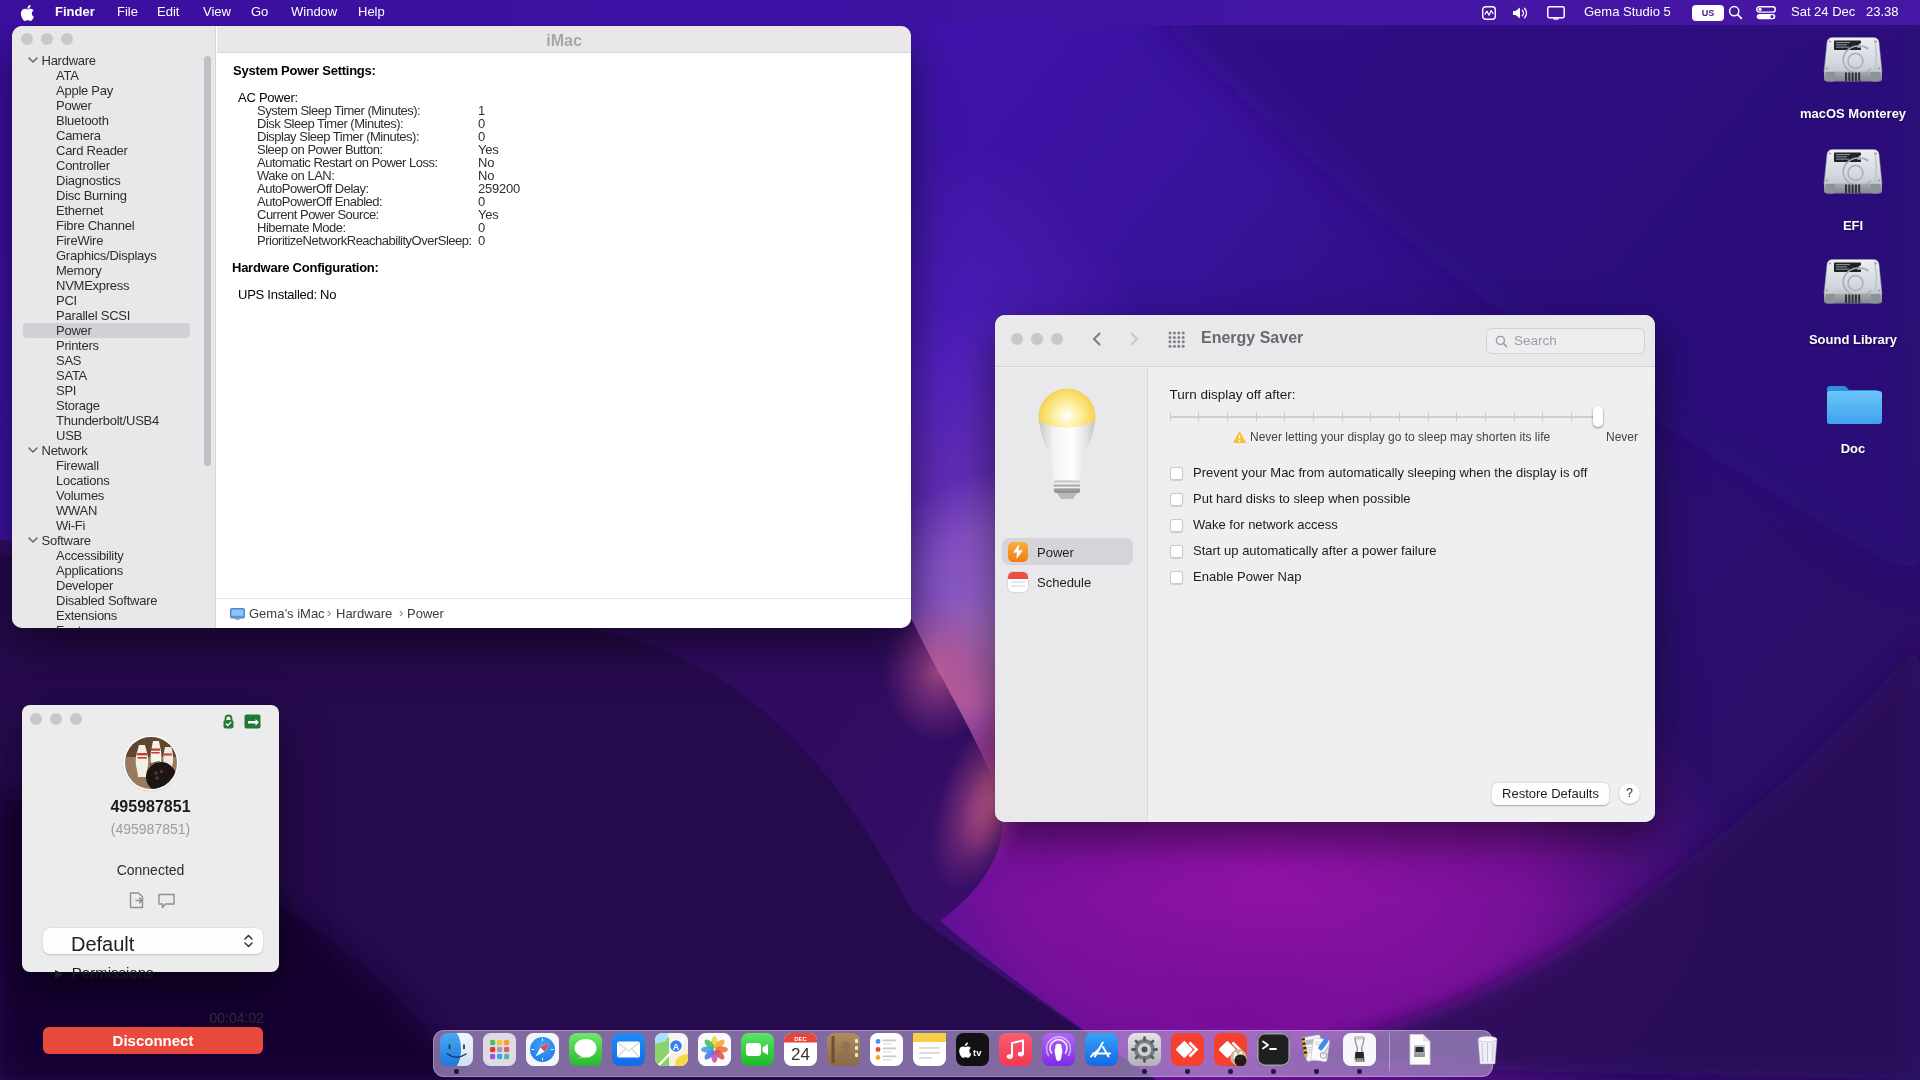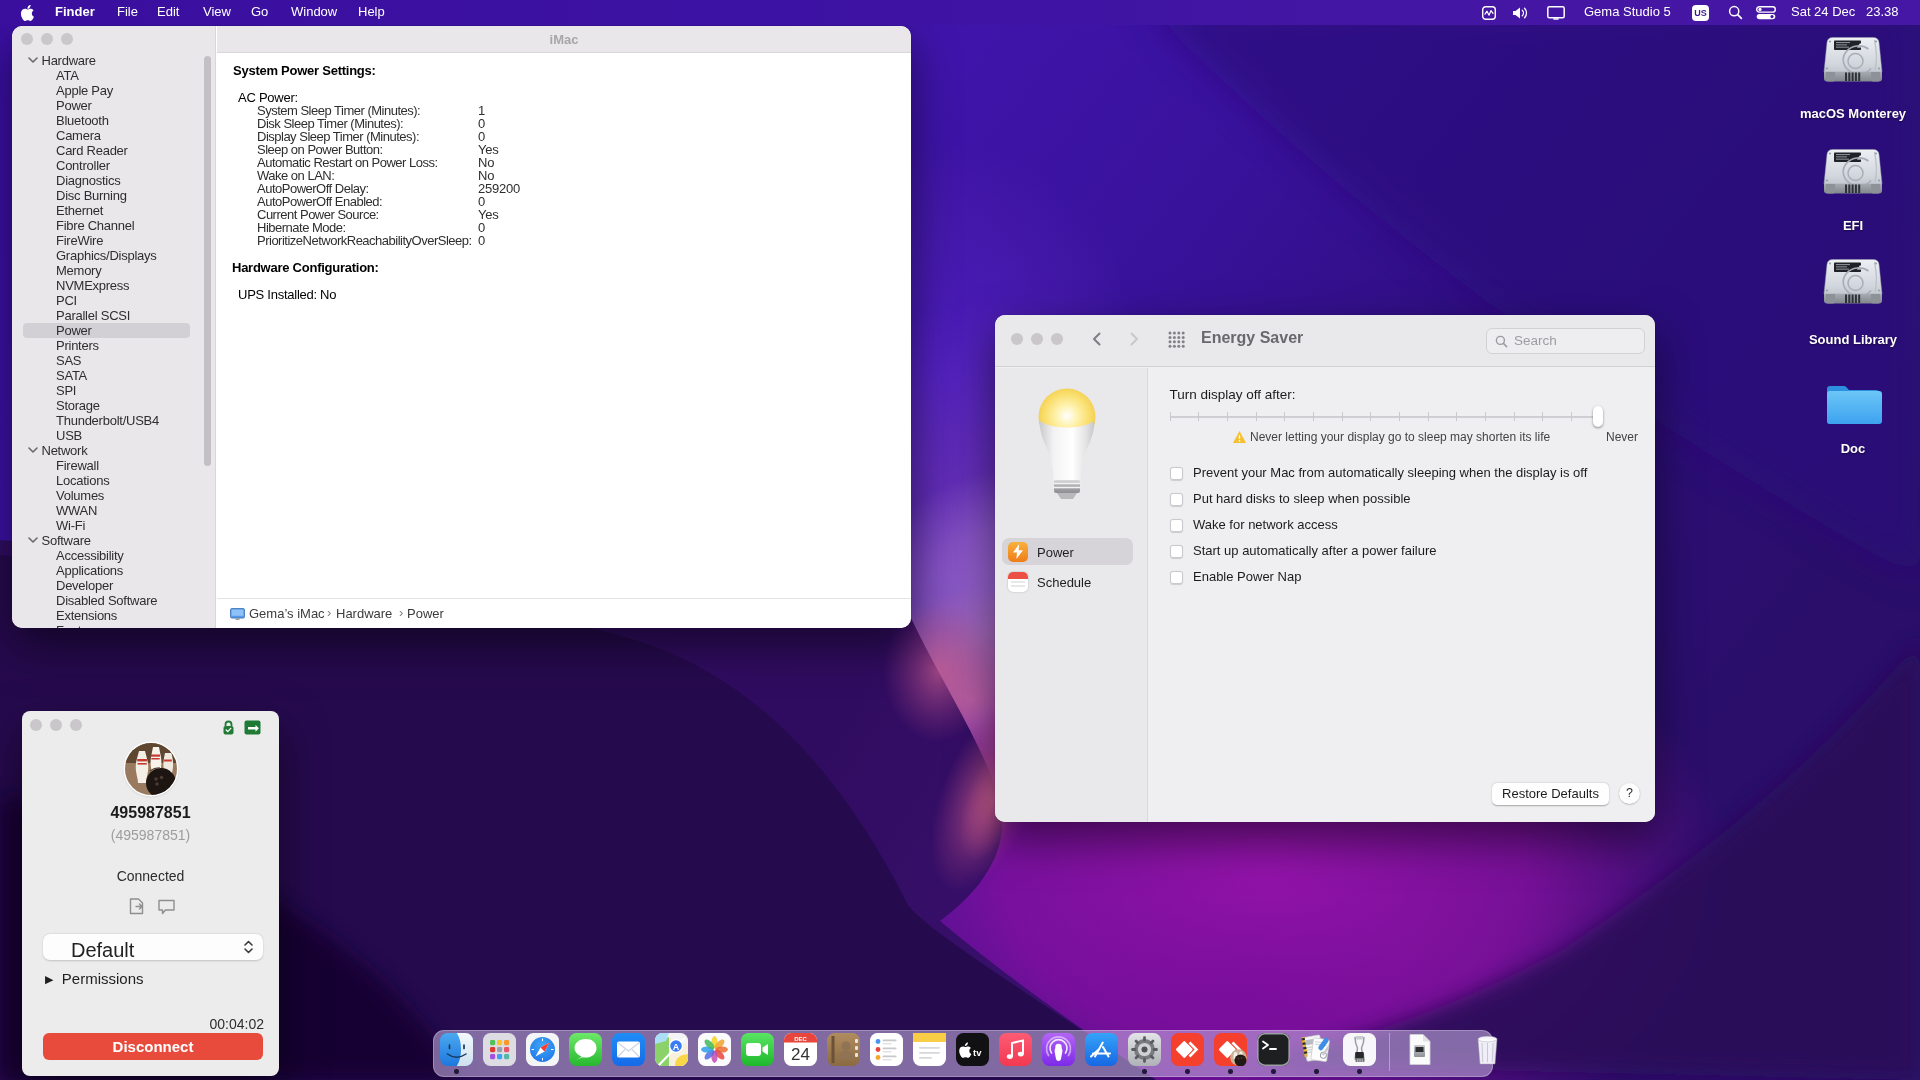--- a/index.html
+++ b/index.html
@@ -21,21 +21,21 @@
   #si-title { position:absolute; left:205px; top:0; width:694px; height:27px; background:#e9e7e9; border-radius:0 10px 0 0; border-bottom:1px solid #d9d7da;}
   #si-content { position:absolute; left:205px; top:27px; width:694px; height:545px; background:#fff; font-size:13px; color:#000; }
   #si-bottom { position:absolute; left:205px; top:572px; width:694px; height:30px; background:#fff; border-top:1px solid #e3e2e4; border-radius:0 0 10px 0; }
   .si-row { position:absolute; height:15px; font-size:13px; letter-spacing:-0.25px; color:#2e2e30; white-space:nowrap; z-index:1; }
   
   #es { left:995px; top:315px; width:660px; height:507px; background:#efeef0; z-index:20; }
   #es-title { position:absolute; left:0; top:0; width:660px; height:52px; background:#e9e8ea; border-radius:10px 10px 0 0; border-bottom:1px solid #d2d1d4; }
   #es-side { position:absolute; left:0; top:53px; width:153px; height:454px; background:#e9e8eb; border-right:1px solid #d9d8db; border-radius:0 0 0 10px; }
   #es-main { position:absolute; left:154px; top:53px; width:506px; height:454px; background:#efeef0; border-radius:0 0 10px 0; }
   
-  #ad { left:22px; top:705px; width:257px; height:365px; background:#ececec; z-index:20; border-radius:8px;margin-top:6px; }
+  #ad { left:22px; top:705px; width:257px; height:267px; background:#ececec; z-index:20; border-radius:8px; }
   
   #dock {
     position:absolute; left:433px; top:1030px; width:1060px; height:47px;
     background:rgba(190,168,218,.6); border:1px solid rgba(255,255,255,.25);
     border-radius:11px; display:flex; align-items:flex-start; padding:2px 6px 0 6px; gap:10px; z-index:30;
   }
   .dk { width:33px; height:33px; flex:0 0 33px; position:relative; border-radius:7px; }
   .dot { position:absolute; width:4.5px; height:4.5px; border-radius:50%; background:#20183a; top:1069px; z-index:31; }
   
   .dicon { position:absolute; width:120px; text-align:center; color:#fff; font-size:13px; font-weight:bold; z-index:5; text-shadow:0 1px 2px rgba(0,0,0,.45); }
@@ -135,21 +135,21 @@
     </svg>
   <svg class="abs" style="left:1512px;top:6px" width="18" height="14" viewBox="0 0 18 14">
       <path fill="#fff" d="M1 5h2.5L8 1.4v11.2L3.5 9H1z"></path>
       <path d="M10.3 4.2a4 4 0 0 1 0 5.6M12.6 2.2a7 7 0 0 1 0 9.6" fill="none" stroke="#fff" stroke-width="1.3" stroke-linecap="round"></path>
     </svg>
   <svg class="abs" style="left:1547px;top:6px" width="18" height="14" viewBox="0 0 18 14">
       <rect x="0.8" y="0.8" width="16.4" height="11" rx="1.6" fill="none" stroke="#fff" stroke-width="1.5"></rect>
       <rect x="6.2" y="12.2" width="5.6" height="1.6" rx="0.8" fill="#fff"></rect>
     </svg>
   <span class="abs" style="left:1584px;top:4px;font-weight:500">Gema Studio 5</span>
-  <div class="abs" style="left:1692px;top:4.5px;width:17px;height:16px;border-radius:4px;background:#fff;color:#3c1a8e;font-size:9px;font-weight:bold;text-align:center;line-height:16px;">US</div>
+  <div class="abs" style="left:1692px;top:4.5px;width:32px;height:16px;border-radius:4px;background:#fff;color:#3c1a8e;font-size:9px;font-weight:bold;text-align:center;line-height:16px;">US</div>
   <svg class="abs" style="left:1728px;top:5px" width="15" height="15" viewBox="0 0 15 15">
       <circle cx="6.2" cy="6.2" r="4.6" fill="none" stroke="#fff" stroke-width="1.5"></circle>
       <line x1="9.7" y1="9.7" x2="13.4" y2="13.4" stroke="#fff" stroke-width="1.7" stroke-linecap="round"></line>
     </svg>
   <svg class="abs" style="left:1756px;top:5.5px" width="20" height="14" viewBox="0 0 20 14">
       <rect x="0.7" y="0.7" width="18.6" height="5.4" rx="2.7" fill="none" stroke="#fff" stroke-width="1.4"></rect>
       <circle cx="4" cy="3.4" r="1.6" fill="#fff"></circle>
       <rect x="0.7" y="7.9" width="18.6" height="5.4" rx="2.7" fill="#fff"></rect>
       <circle cx="16" cy="10.6" r="1.6" fill="#4a1aa0"></circle>
     </svg>
@@ -358,21 +358,21 @@
         <div class="si-row" style="left:44px;top:551.5px">Developer</div>
         <div class="si-row" style="left:44px;top:566.5px">Disabled Software</div>
         <div class="si-row" style="left:44px;top:581.5px">Extensions</div>
         <div class="si-row" style="left:44px;top:596.5px">Fonts</div>
       </div>
     <div style="position:absolute;left:11px;top:296.5px;width:167px;height:15px;border-radius:4px;background:#d2d0d4"></div>
 
     <div style="position:absolute;left:192px;top:30px;width:7px;height:410px;border-radius:3.5px;background:#c2c0c4"></div>
   </div>
   <div id="si-title">
-      <span style="position:absolute;left:50%;transform:translateX(-50%);top:6px;font-size:13px;font-weight:bold;color:#a8a6a9">iMac</span>
+      <span style="position:absolute;left:50%;transform:translateX(-50%);top:6px;font-size:16px;font-weight:bold;color:#a8a6a9">iMac</span>
     </div>
   <div id="si-content">
     <div class="si-row" style="left:16px;top:10px;font-weight:bold;color:#000">System Power Settings:</div>
     <div class="si-row" style="left:21px;top:36.5px;color:#000">AC Power:</div>
     <div id="si-labels">
         <div class="si-row lab" style="left:40px;top:49.5px;height:13px">System Sleep Timer (Minutes):</div>
         <div class="si-row lab" style="left:40px;top:62.5px;height:13px">Disk Sleep Timer (Minutes):</div>
         <div class="si-row lab" style="left:40px;top:75.5px;height:13px">Display Sleep Timer (Minutes):</div>
         <div class="si-row lab" style="left:40px;top:88.5px;height:13px">Sleep on Power Button:</div>
         <div class="si-row lab" style="left:40px;top:101.5px;height:13px">Automatic Restart on Power Loss:</div>
@@ -590,21 +590,21 @@
   <svg style="position:absolute;left:136px;top:188px" width="17" height="16" viewBox="0 0 17 16">
       <path d="M1 1.5 h15 v9.5 h-8.5 l-3 3.5 v-3.5 H1 Z" fill="none" stroke="#8f8f8f" stroke-width="1.4" stroke-linejoin="round"></path>
     </svg>
   <div style="position:absolute;left:21px;top:223px;width:220px;height:26px;border-radius:7px;background:#fdfdfd;box-shadow:0 0.5px 2px rgba(0,0,0,.18)">
     <span style="position:absolute;left:28px;top:5px;font-size:20px;color:#222">Default</span>
     <svg style="position:absolute;right:9px;top:6px" width="11" height="14" viewBox="0 0 11 14">
         <path d="M2 5 L5.5 1.5 L9 5" fill="none" stroke="#3c3c3c" stroke-width="1.6" stroke-linecap="round" stroke-linejoin="round"></path>
         <path d="M2 9 L5.5 12.5 L9 9" fill="none" stroke="#3c3c3c" stroke-width="1.6" stroke-linecap="round" stroke-linejoin="round"></path>
       </svg>
   </div>
-  <div style="position:absolute;left:23px;top:259px;font-size:15px;color:#1e1e1e"><span style="font-size:11px;vertical-align:1px">▶</span>&nbsp; Permissions</div>
+  <div style="position:absolute;left:33px;top:259px;font-size:15px;color:#1e1e1e"><span style="font-size:11px;vertical-align:1px">▶</span>&nbsp; Permissions</div>
   <div style="position:absolute;right:15px;top:305px;font-size:14px;color:#2d2d2d">00:04:02</div>
   <div style="position:absolute;left:21px;top:322px;width:220px;height:27px;border-radius:6px;background:#e84b3c;color:#fff;font-size:15px;font-weight:bold;text-align:center;line-height:27px">Disconnect</div>
 </div>
 
 <div id="dock">
     <div class="dk"><svg width="33" height="33" viewBox="0 0 33 33">
         <defs>
           <linearGradient id="fg1" x1="0" y1="0" x2="0" y2="1">
             <stop offset="0" stop-color="#4aa8f0"></stop>
             <stop offset="1" stop-color="#1e78dd"></stop>

